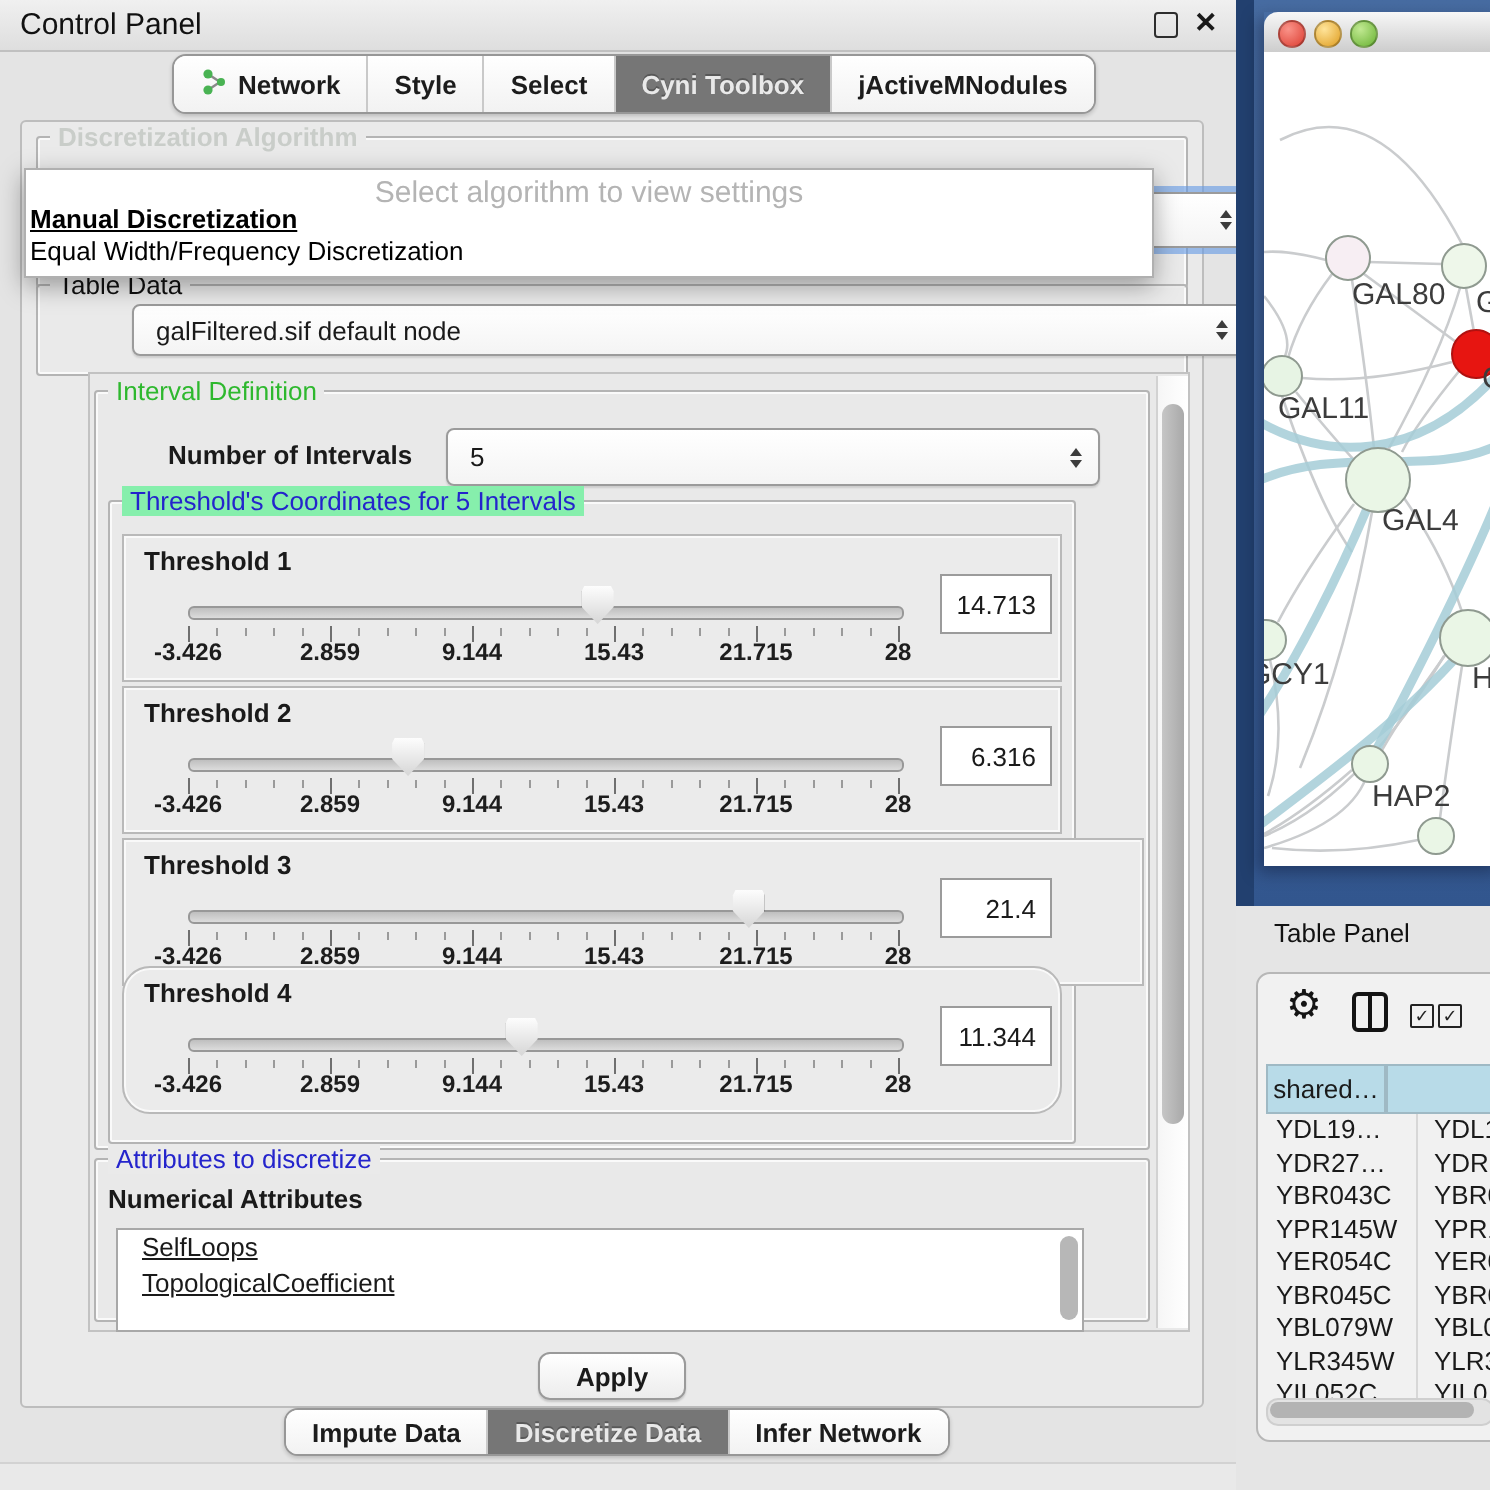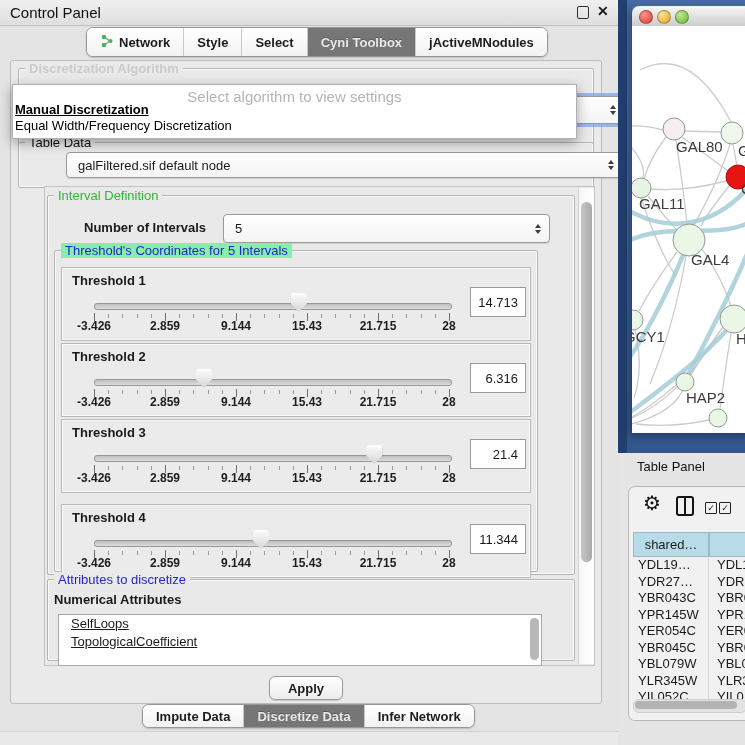--- a/index.html
+++ b/index.html
@@ -233,37 +233,37 @@
                   <div class="major"></div>
                 </div>
                 <span class="tickl" style="left: 32px;">-3.426</span>
                 <span class="tickl" style="left: 103px;">2.859</span>
                 <span class="tickl" style="left: 174px;">9.144</span>
                 <span class="tickl" style="left: 245px;">15.43</span>
                 <span class="tickl" style="left: 316px;">21.715</span>
                 <span class="tickl" style="left: 387px;">28</span>
                 <div class="vbox">6.316</div>
               </div>
-              <div class="tbox" style="top: 168px;">
+              <div class="tbox" style="top: 168px; padding-left: 41px;">
                 <div class="tl">Threshold 3</div>
                 <div class="track"></div>
                 <div class="thumb" style="left: 304.45px;"></div>
                 <div class="ruler">
                   <div class="minor"></div>
                   <div class="major"></div>
                 </div>
                 <span class="tickl" style="left: 32px;">-3.426</span>
                 <span class="tickl" style="left: 103px;">2.859</span>
                 <span class="tickl" style="left: 174px;">9.144</span>
                 <span class="tickl" style="left: 245px;">15.43</span>
                 <span class="tickl" style="left: 316px;">21.715</span>
                 <span class="tickl" style="left: 387px;">28</span>
                 <div class="vbox">21.4</div>
               </div>
-              <div class="tbox" style="top: 253px;">
+              <div class="tbox" style="top: 232px; border-radius: 14px;">
                 <div class="tl">Threshold 4</div>
                 <div class="track"></div>
                 <div class="thumb" style="left: 190.85px;"></div>
                 <div class="ruler">
                   <div class="minor"></div>
                   <div class="major"></div>
                 </div>
                 <span class="tickl" style="left: 32px;">-3.426</span>
                 <span class="tickl" style="left: 103px;">2.859</span>
                 <span class="tickl" style="left: 174px;">9.144</span>
@@ -367,21 +367,21 @@
         </svg></div>
   </div>
 
   <div id="tp-title">Table Panel</div>
   <div id="tp-box">
     <span class="gear-ic"></span>
     <span class="cols-ic"></span>
     <span class="cbx" style="left:76px;"></span>
     <span class="cbx" style="left:90px;"></span>
     <div id="tp-header">
-      <div class="hc" style="width:76px;justify-content:center;">shared…</div>
+      <div class="hc" style="width:60px;justify-content:center;">shared…</div>
       <div class="hc" style="flex:1;justify-content:flex-end;padding-right:2px;">n</div>
     </div>
     <div id="tp-rows">
         <div class="tp-row">
           <div class="c1">YDL19…</div>
           <div class="c2">YDL1</div>
         </div>
         <div class="tp-row">
           <div class="c1">YDR27…</div>
           <div class="c2">YDR2</div>

